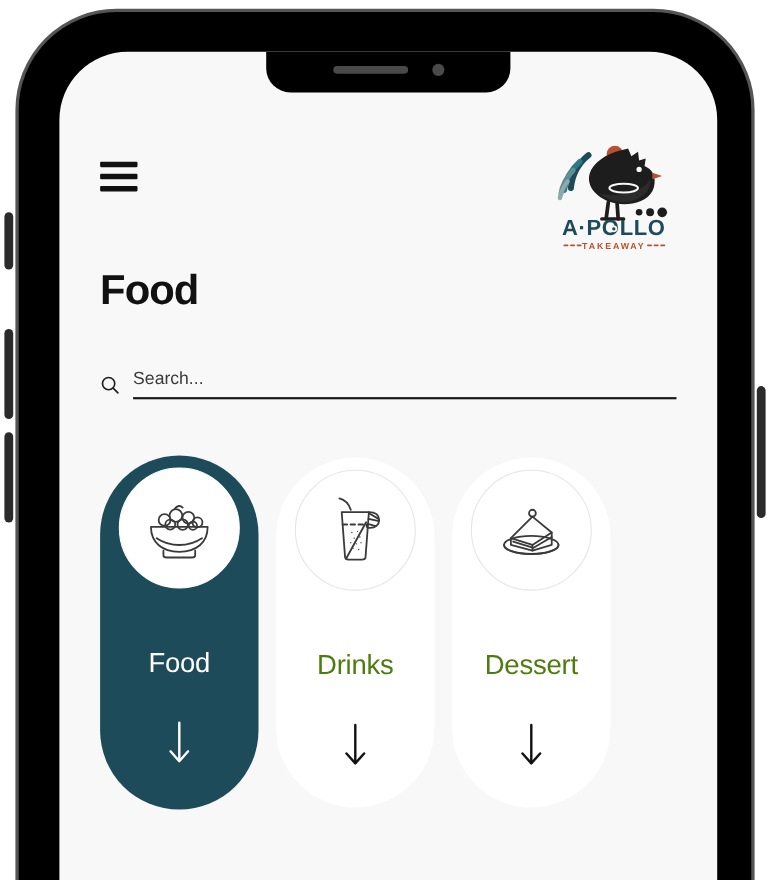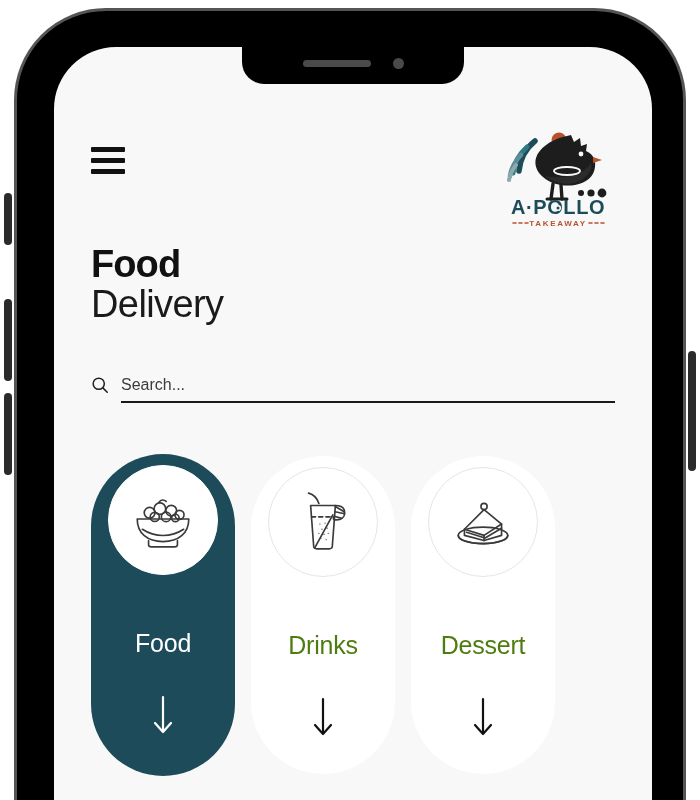--- a/index.html
+++ b/index.html
@@ -118,21 +118,21 @@
     font-weight: 300;
     color: #1a1a1a;
     letter-spacing: -0.6px;
     margin-top: 2px;
   }
 
   
   #search-bar {
     margin-top: 53px;
     display: flex;
-    align-items: flex-start;
+    align-items: center;
     gap: 12px;
   }
   #search-icon { flex: 0 0 auto; width: 18px; height: 18px; color: #202020; }
   #search-field-wrap {
     flex: 1 1 auto;
     border-bottom: 2px solid #1a1a1a;
     padding-bottom: 7px;
   }
   #search-input {
     width: 100%;
@@ -257,21 +257,20 @@
           <text x="57" y="99" text-anchor="middle" font-family="Liberation Sans, sans-serif" font-size="8" font-weight="700" letter-spacing="1.7" fill="#b8522e">TAKEAWAY</text>
           <g stroke="#b8522e" stroke-width="1.6" stroke-linecap="round">
             <path d="M12 96 h3 M18 96 h3 M24 96 h3"></path>
             <path d="M88 96 h3 M94 96 h3 M100 96 h3"></path>
           </g>
         </svg>
       </div>
 
       <div id="page-title">
         <span id="title-line-1">Food</span>
-        <span id="title-line-2">Delivery</span>
       </div>
 
       <div id="search-bar">
         <svg id="search-icon" viewBox="0 0 20 20" fill="none" stroke="currentColor" stroke-width="1.7" stroke-linecap="round">
           <circle cx="8.6" cy="8.6" r="6.2"></circle>
           <path d="M13.2 13.2 L18 18"></path>
         </svg>
         <div id="search-field-wrap">
           <input id="search-input" type="text" placeholder="Search..." style="">
         </div>

